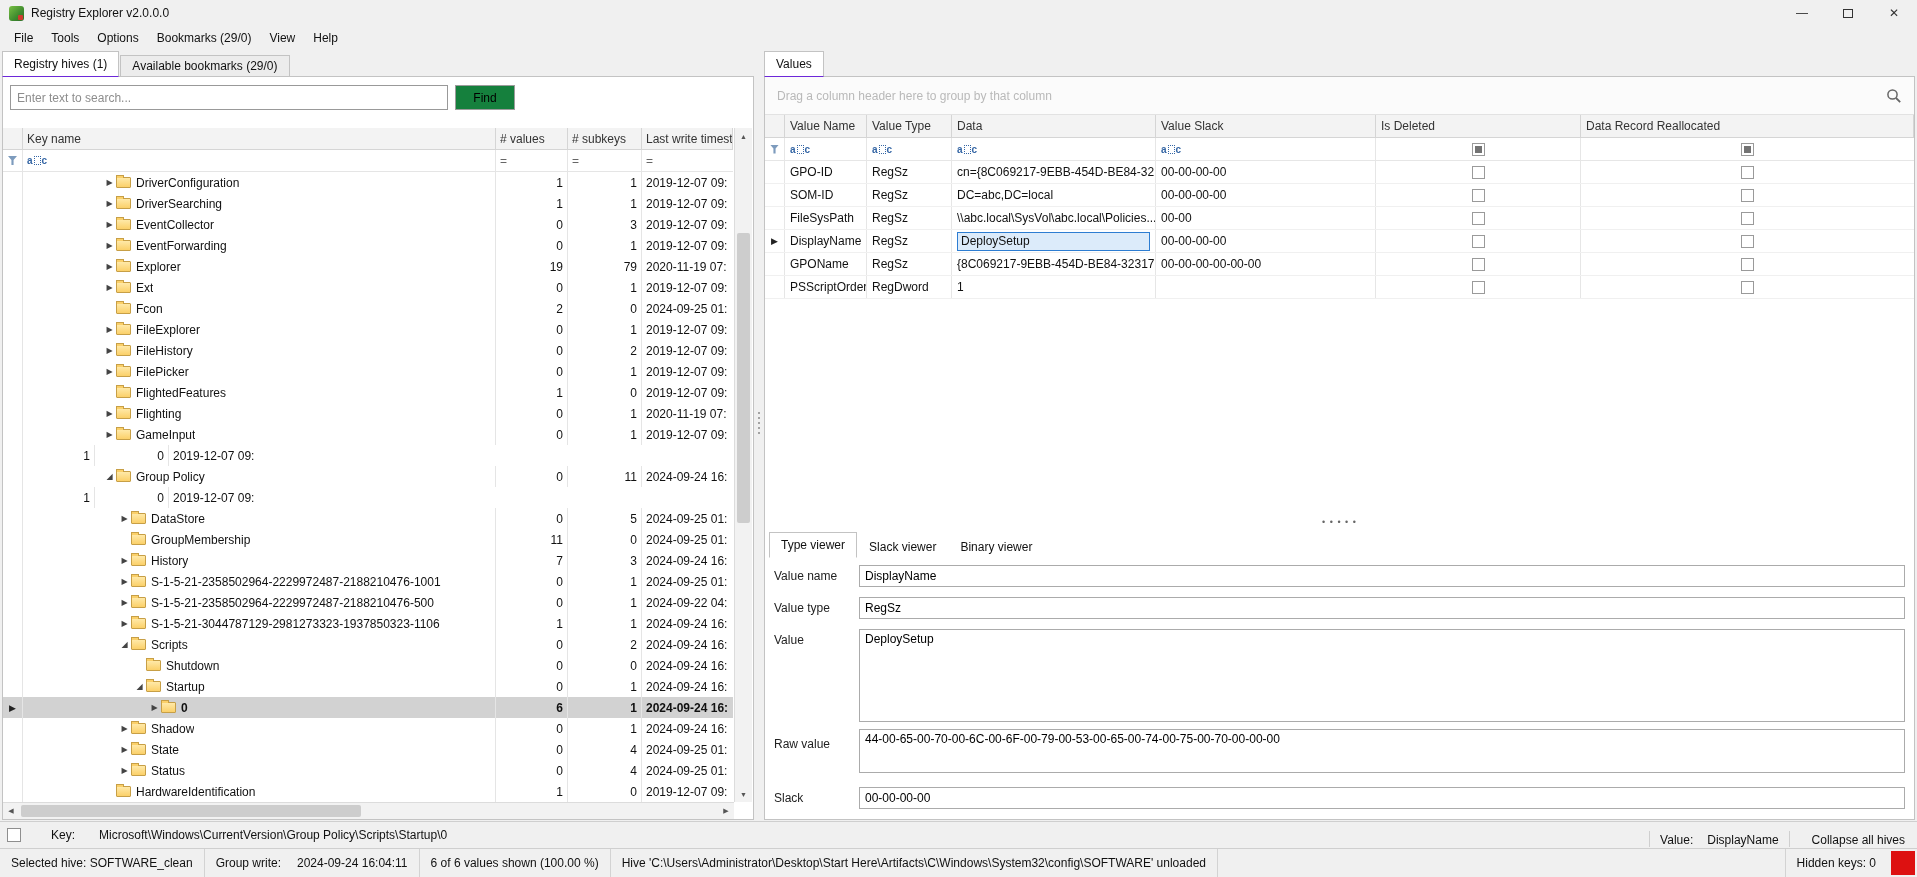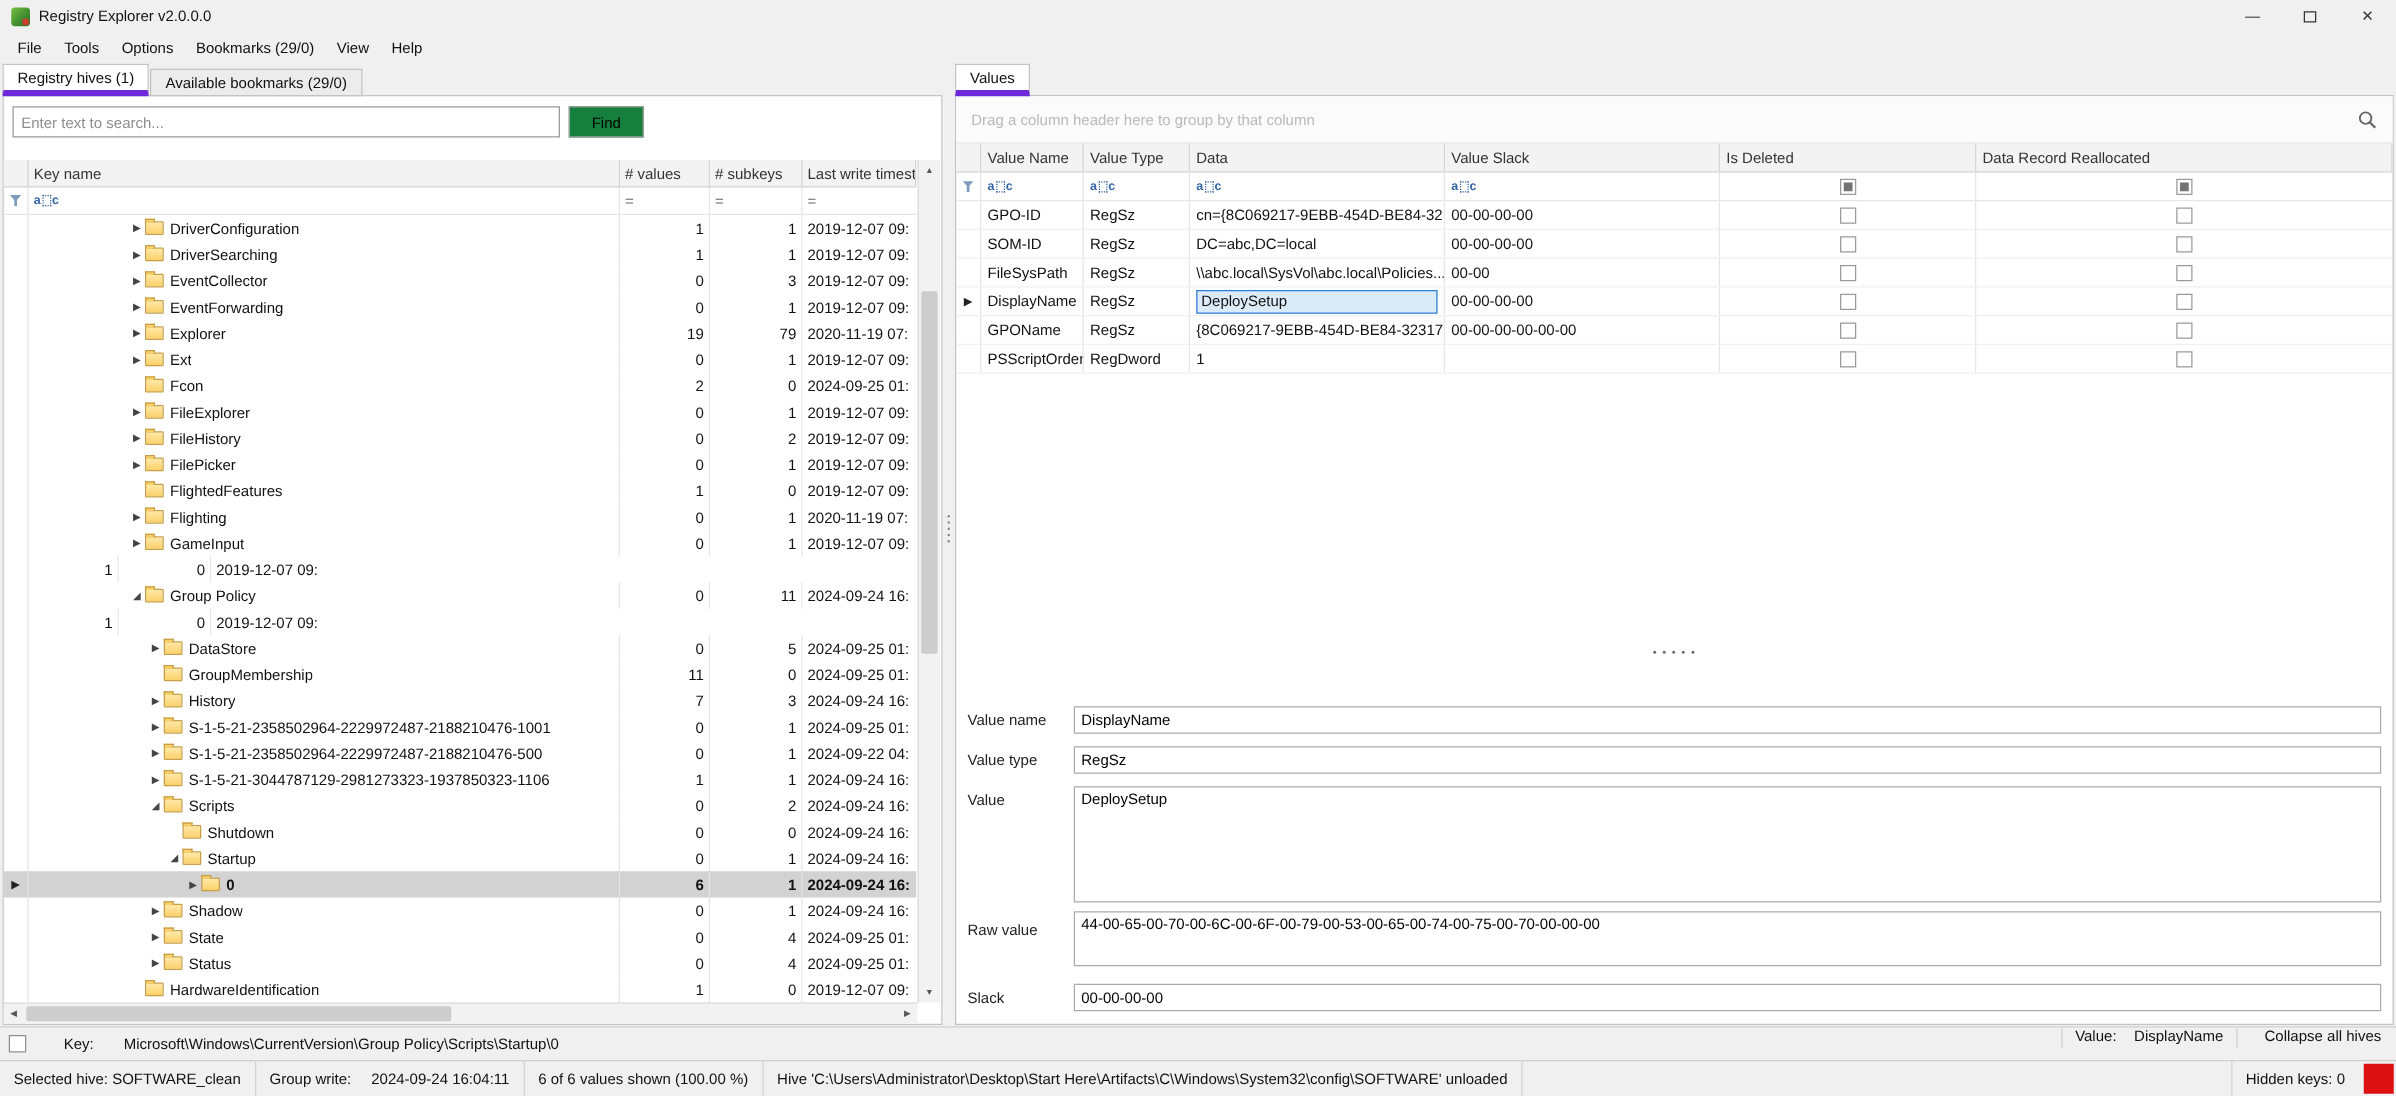--- a/index.html
+++ b/index.html
@@ -16,21 +16,21 @@
 
   
   #menubar{position:absolute;left:0;top:26px;width:100%;height:24px;display:flex;align-items:center;background:#f0f0f0;padding-left:5px}
   .mitem{padding:3px 9px}
 
   
   .tabstrip{position:absolute;top:51px;height:26px;display:flex;align-items:flex-end;z-index:3}
   #left-tabs{left:2px}
   #right-tabs{left:764px}
   .tab{height:22px;display:flex;align-items:center;padding:0 11px;border:1px solid #c3c3c3;background:#ececec;margin-right:1px}
-  .tab.active{height:26px;background:#fff;border-bottom:5px solid #6d28d9}
+  .tab.active{height:26px;background:#fff;border-bottom:1px solid #6d28d9}
 
   
   #left-panel{position:absolute;left:2px;top:76px;width:752px;height:744px;background:#fff;border:1px solid #c3c3c3}
   #right-panel{position:absolute;left:764px;top:76px;width:1151px;height:744px;background:#fff;border:1px solid #c3c3c3}
   #vsplit{position:absolute;left:756px;top:412px;width:6px;display:flex;flex-direction:column;gap:3px;align-items:center}
   #vsplit i{width:2px;height:2px;background:#8a8a8a;border-radius:50%}
 
   
   #search-input{position:absolute;left:7px;top:8px;width:438px;height:25px;border:1px solid #999;padding:0 6px;font:inherit;color:#333;background:#fff}
   #search-input::placeholder{color:#8d8d8d}
@@ -102,21 +102,21 @@
   .vtab.active{height:26px;background:#fff;border-color:#c3c3c3;border-bottom-color:#fff}
   .fld-label{position:absolute;left:9px;color:#222}
   .fld-box{position:absolute;left:94px;width:1046px;border:1px solid #ababab;background:#fff;font:inherit;padding:2px 5px;color:#000}
   textarea.fld-box{resize:none;overflow:hidden}
 
   
   #keybar{position:absolute;left:0;top:821px;width:100%;height:26px;background:#f0f0f0;border-top:1px solid #cfcfcf;display:flex;align-items:center}
   #keybar .cbx{width:14px;height:14px;border:1px solid #8e8e8e;background:#fff;margin:0 8px 0 7px;flex:none}
   #key-label{margin-left:22px}
   #key-path{margin-left:24px}
-  #keybar .right{margin-left:auto;display:flex;align-items:flex-start;height:100%}
+  #keybar .right{margin-left:auto;display:flex;align-items:flex-end;height:100%}
   .vsep{width:1px;height:16px;background:#cfcfcf;margin:0 10px}
   #collapse-btn{padding:0 12px}
 
   
   #statusbar{position:absolute;left:0;top:848px;width:100%;height:29px;background:#f0f0f0;border-top:1px solid #cfcfcf;display:flex;align-items:stretch}
   .seg{display:flex;align-items:center;padding:0 11px;border-right:1px solid #d3d3d3;white-space:nowrap}
   .seg .gap{margin-left:16px}
   .spacer{flex:1}
   #seg-hidden{border-left:1px solid #d3d3d3;border-right:none}
   #alert-box{width:24px;background:#dd1111;margin:2px 2px 2px 4px;flex:none}
@@ -685,20 +685,25 @@
           </div>
           <div class="vc c6 ctr">
             <div class="cb"></div>
           </div>
         </div>
       </div>
   </div>
 
   <div id="hsplit"></div>
 
+  <div id="viewer-tabs">
+    <div class="vtab active">Type viewer</div>
+    <div class="vtab">Slack viewer</div>
+    <div class="vtab">Binary viewer</div>
+  </div>
 
   <div class="fld-label" style="top:492px">Value name</div>
   <input class="fld-box" style="top: 488px; height: 22px;" value="DisplayName">
 
   <div class="fld-label" style="top:524px">Value type</div>
   <input class="fld-box" style="top: 520px; height: 22px;" value="RegSz">
 
   <div class="fld-label" style="top:556px">Value</div>
   <textarea class="fld-box" style="top: 552px; height: 93px;">DeploySetup</textarea>
 

